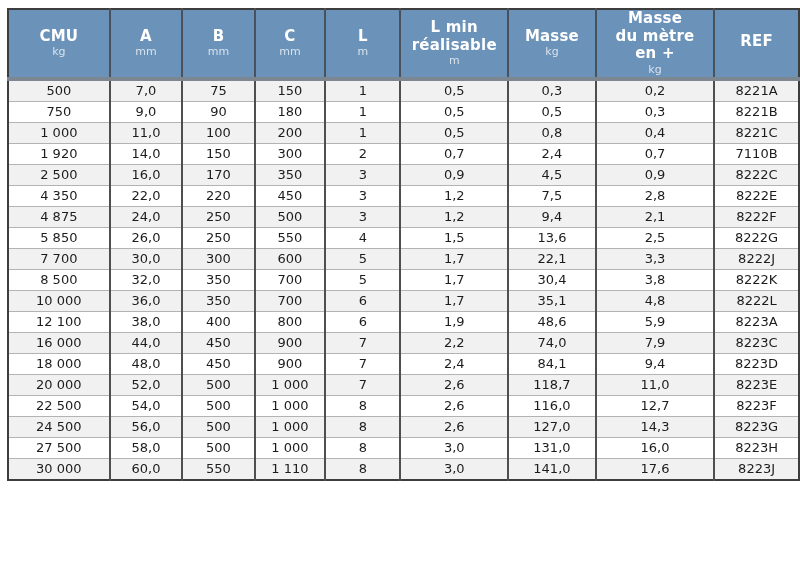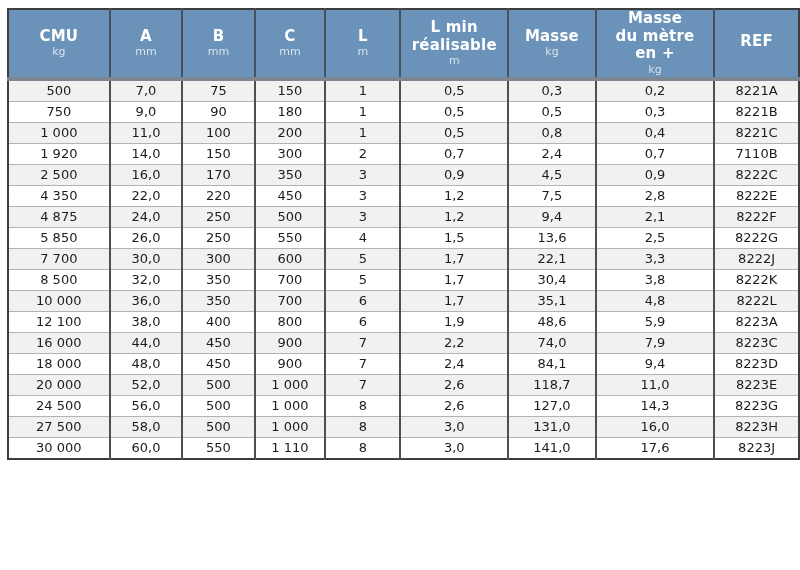--- a/index.html
+++ b/index.html
@@ -282,20 +282,31 @@
           <td>52,0</td>
           <td>500</td>
           <td>1 000</td>
           <td>7</td>
           <td>2,6</td>
           <td>118,7</td>
           <td>11,0</td>
           <td>8223E</td>
         </tr>
         <tr>
+          <td>22 500</td>
+          <td>54,0</td>
+          <td>500</td>
+          <td>1 000</td>
+          <td>8</td>
+          <td>2,6</td>
+          <td>116,0</td>
+          <td>12,7</td>
+          <td>8223F</td>
+        </tr>
+        <tr>
           <td>24 500</td>
           <td>56,0</td>
           <td>500</td>
           <td>1 000</td>
           <td>8</td>
           <td>2,6</td>
           <td>127,0</td>
           <td>14,3</td>
           <td>8223G</td>
         </tr>

